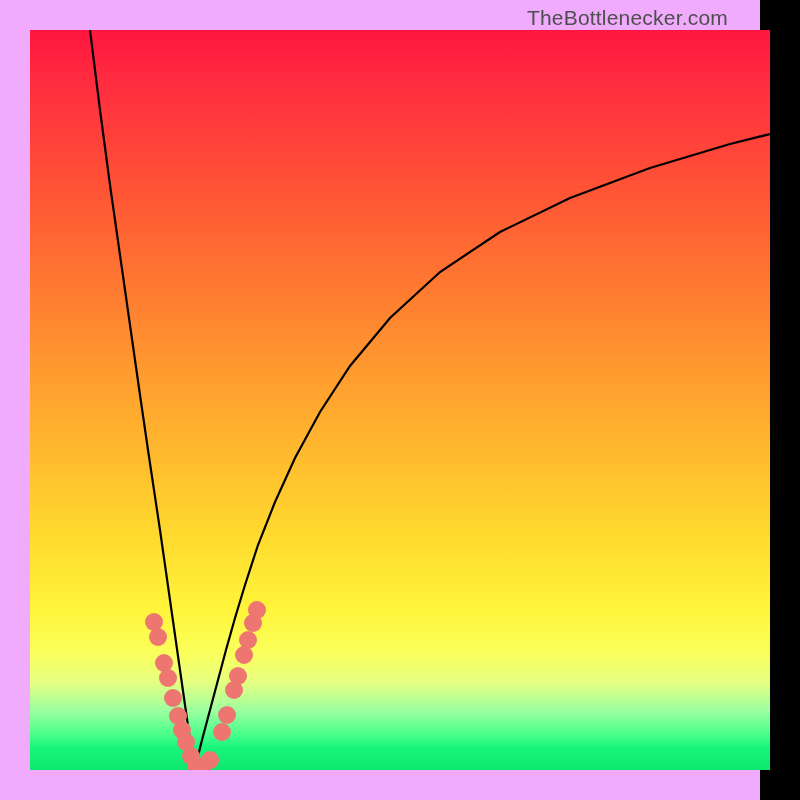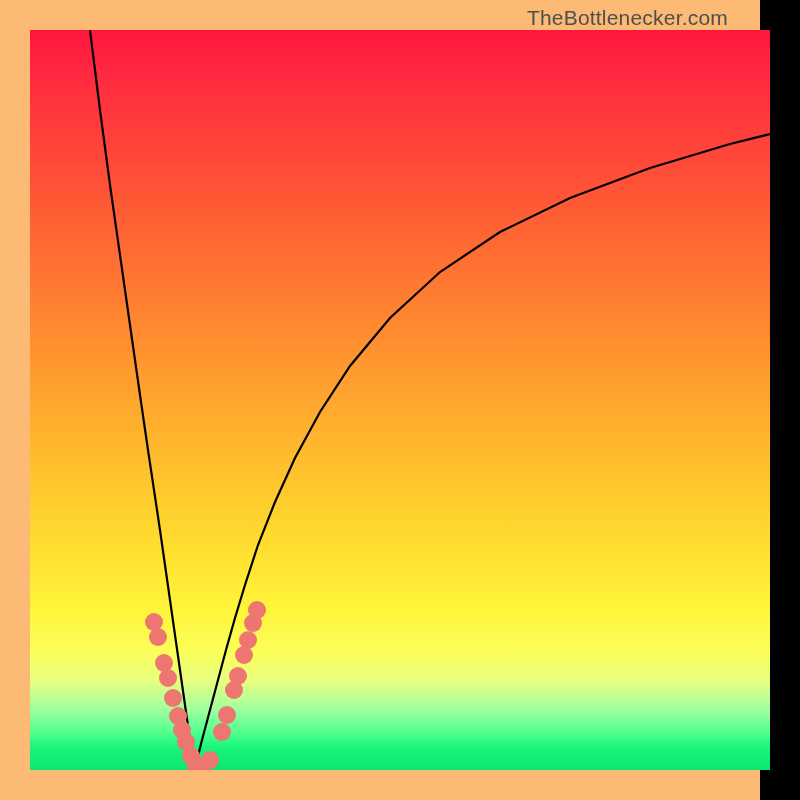--- a/index.html
+++ b/index.html
@@ -8,21 +8,21 @@
     width: 800px;
     height: 800px;
     overflow: hidden;
     background: #000;
     font-family: Arial, Helvetica, sans-serif;
   }
   .frame {
     position: absolute;
     top: 0; left: 0;
     width: 760px; height: 800px;
-    background: #fdba74;
+    background: #f0abfc;
   }
   .plot-area {
     position: absolute;
     top: 30px;
     left: 30px;
     width: 740px;
     height: 740px;
     overflow: hidden;
   }
   .gradient-bg {

